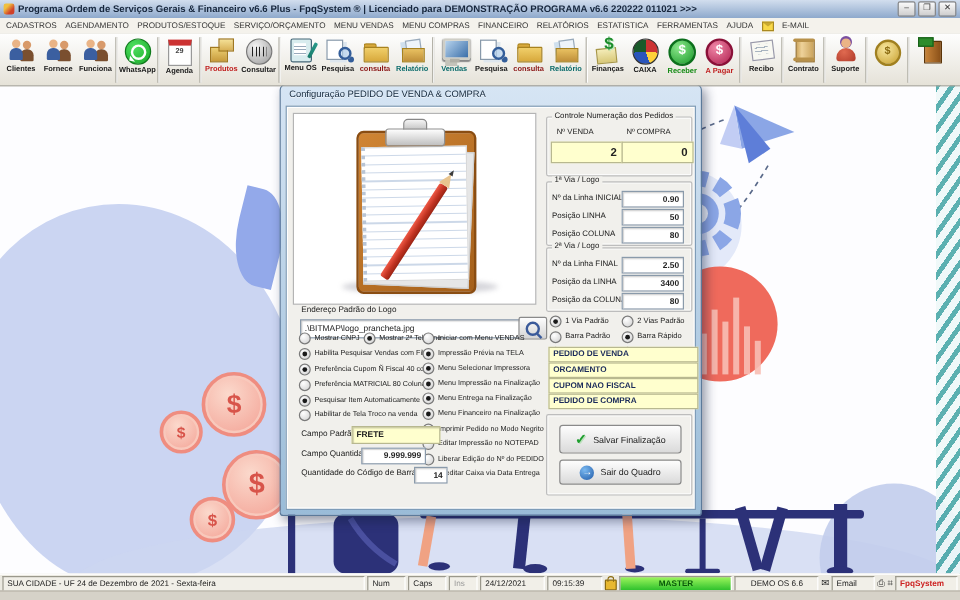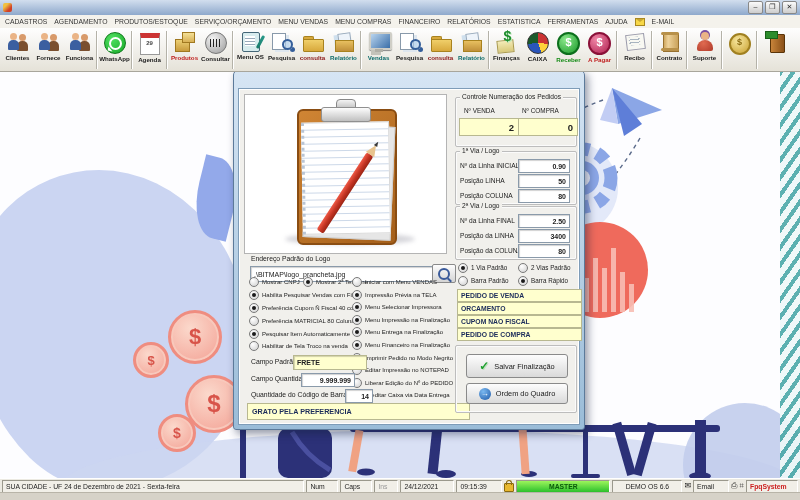--- a/index.html
+++ b/index.html
@@ -199,20 +199,21 @@
     border-bottom:none;border-radius:3px 3px 0 0}
   .mini{font-size:8px;line-height:10px}
   .bottomstrip{position:absolute;left:0;top:492px;right:0;height:8px;background:#d6d2c8;
     border-top:1px solid #b8b4a8;z-index:40}
 </style>
 </head>
 <body>
 
 <div class="titlebar">
   <span class="title-ico"></span>
+  <span class="title-text">Programa Ordem de Serviços Gerais &amp; Financeiro v6.6 Plus - FpqSystem ® | Licenciado para  DEMONSTRAÇÃO PROGRAMA v6.6 220222 011021 &gt;&gt;&gt;</span>
   <span class="winbtns">
     <span class="wbtn">–</span>
     <span class="wbtn">❐</span>
     <span class="wbtn">✕</span>
   </span>
 </div>
 
 <div class="menubar" id="menubar">
     <span class="mitem">CADASTROS</span>
     <span class="mitem">AGENDAMENTO</span>
@@ -390,20 +391,21 @@
     </g>
   </svg>
   <div class="coin" style="left:133px;top:272px;width:30px;height:30px;font-size:13px">$</div>
   <div class="coin" style="left:168px;top:240px;width:48px;height:48px;font-size:22px">$</div>
   <div class="coin" style="left:185px;top:305px;width:52px;height:52px;font-size:24px">$</div>
   <div class="coin" style="left:158px;top:344px;width:32px;height:32px;font-size:14px">$</div>
   <div class="stripes-right"></div>
 </div>
 
 <div class="dialog">
+  <div class="dlg-title">Configuração PEDIDO DE VENDA &amp; COMPRA</div>
   <div class="dlg-body">
 
     <div class="img-box">
       <div class="cb-shadow"></div>
       <div class="cb-board"></div>
       <div class="cb-sheet2"></div>
       <div class="cb-sheet1"></div>
       <div class="cb-knob"></div>
       <div class="cb-clip"></div>
       <div class="cb-pencil"></div>
@@ -489,21 +491,20 @@
           <span>Creditar Caixa via Data Entrega</span>
         </span>
       </div>
 
     <div class="lbl" style="left:12px;top:269px">Campo Padrão</div>
     <div class="inp yellow" style="left:54px;top:266px;width:66px;height:13px;font-weight:bold">FRETE</div>
     <div class="lbl" style="left:12px;top:286px">Campo Quantidade</div>
     <div class="inp num" style="left:62px;top:284px;width:46px;height:12px">9.999.999</div>
     <div class="lbl" style="left:12px;top:302px">Quantidade do Código de Barras</div>
     <div class="inp num" style="left:106px;top:300px;width:20px;height:12px">14</div>
-    <div class="grato yellow">GRATO PELA PREFERENCIA</div>
 
     <div class="grp" style="left:216px;top:8px;width:120px;height:48px">
       <span class="grp-title">Controle Numeração dos Pedidos</span>
       <span class="lbl" style="position:absolute;left:8px;top:9px;font-size:6.4px">Nº VENDA</span>
       <span class="lbl" style="position:absolute;left:66px;top:9px;font-size:6.4px">Nº COMPRA</span>
       <span class="numbox yellow" style="left:3px;top:20px;width:54px">2</span>
       <span class="numbox yellow" style="left:62px;top:20px;width:54px">0</span>
     </div>
 
     <div class="grp" id="grp-via1" style="left:216px;top:62px;width:120px;height:52px">
@@ -576,21 +577,21 @@
         <div class="docfield yellow" style="position: absolute; top: 239px;">PEDIDO DE COMPRA</div>
       </div>
 
     <div class="grp" style="left:216px;top:256px;width:120px;height:66px">
       <div class="btn" style="position:absolute;left:10px;top:8px;width:100px;height:22px">
         <span class="chk">✓</span>
         <span>Salvar Finalização</span>
       </div>
       <div class="btn" style="position:absolute;left:10px;top:37px;width:100px;height:19px">
         <span class="goicon">→</span>
-        <span>Ordem do Quadro</span>
+        <span>Sair do Quadro</span>
       </div>
     </div>
   </div>
 </div>
 
 <div class="statusbar">
   <div class="seg" style="flex:1;max-width:368px">SUA CIDADE - UF 24 de Dezembro de 2021 - Sexta-feira</div>
   <div class="seg" style="width:24px">Num</div>
   <div class="seg" style="width:24px">Caps</div>
   <div class="seg dim" style="width:16px">Ins</div>

